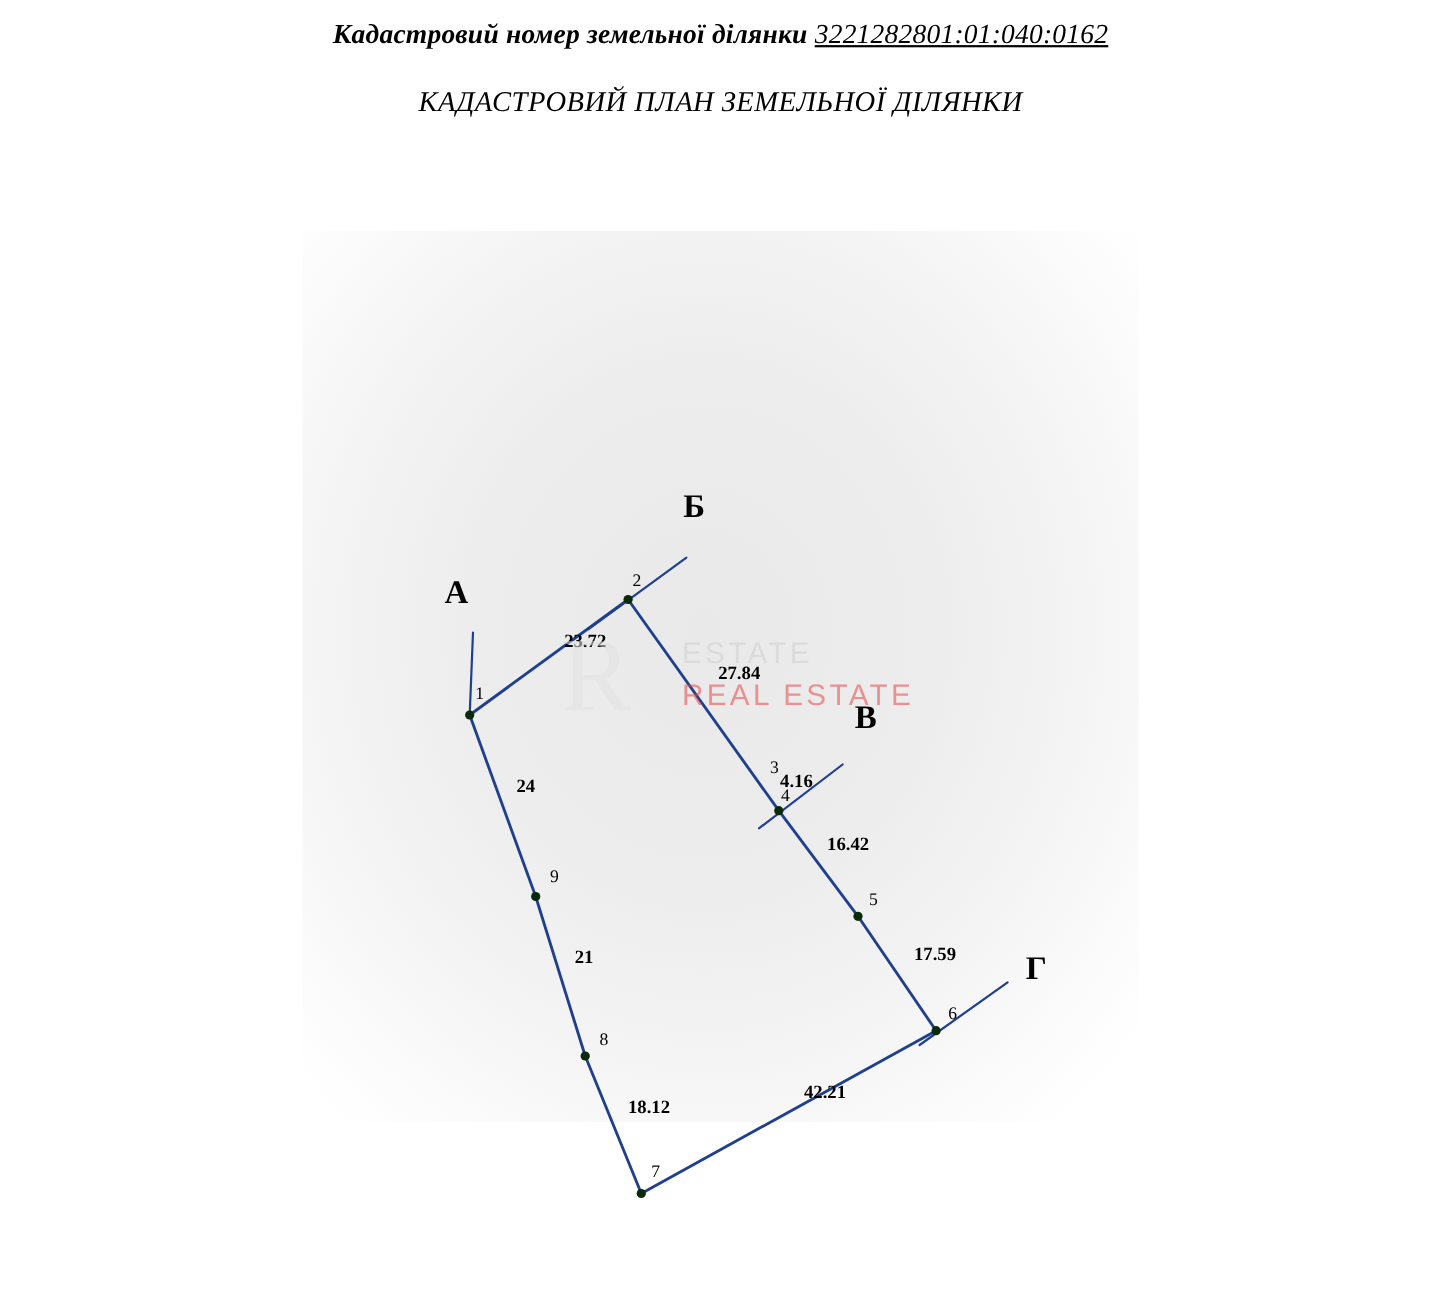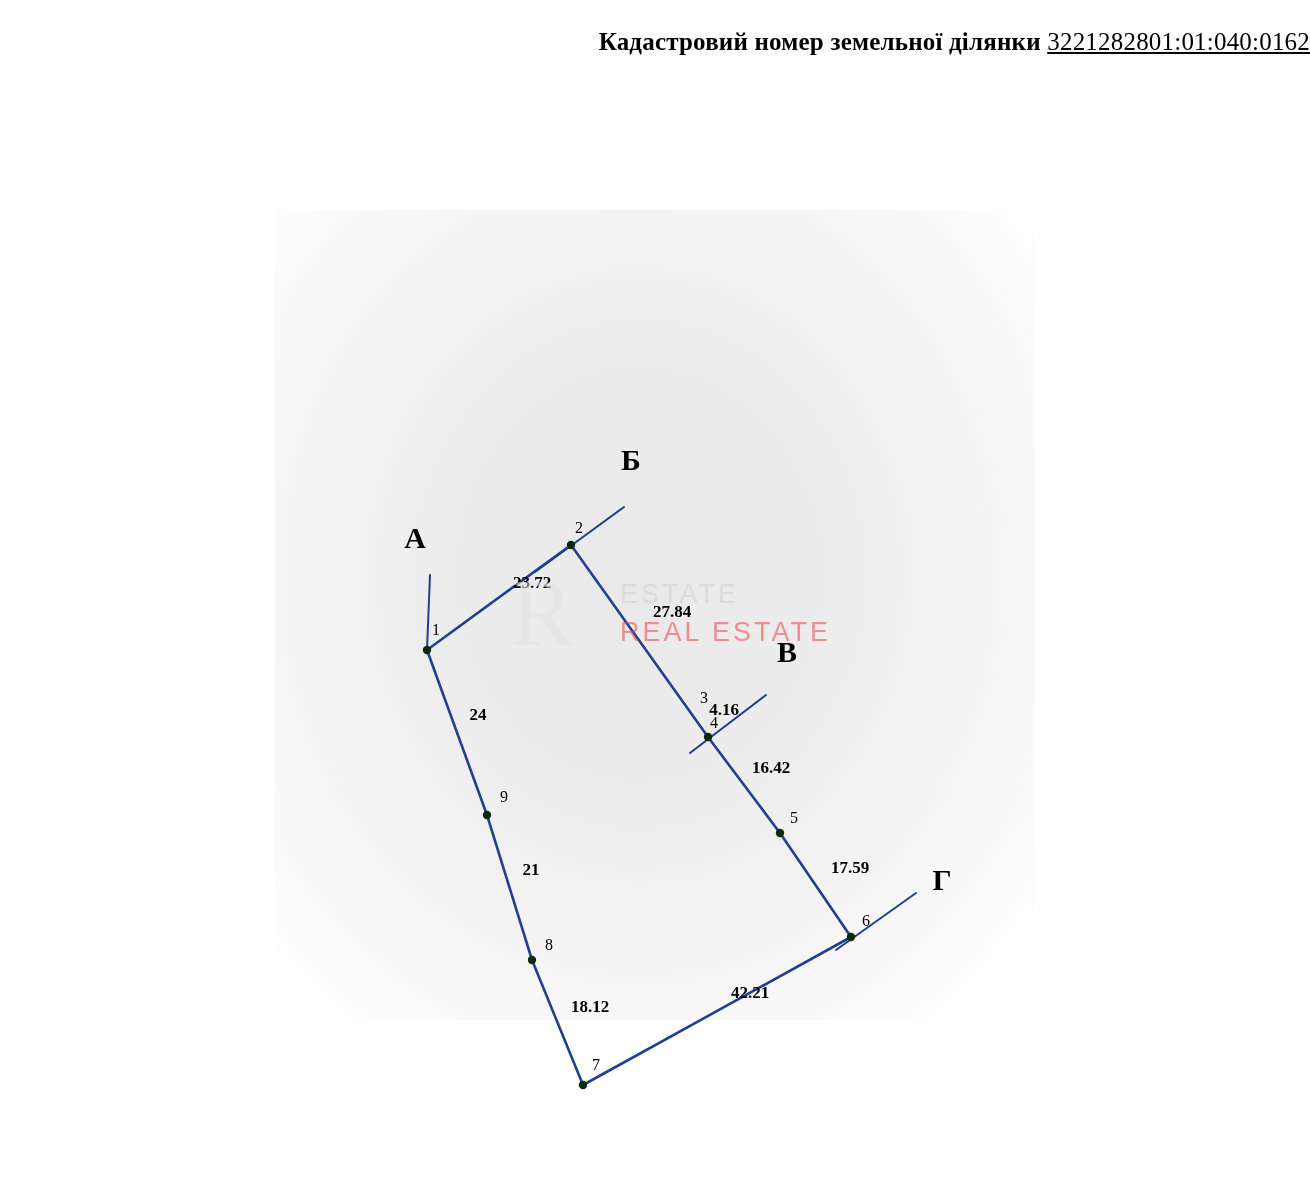--- a/index.html
+++ b/index.html
@@ -6,23 +6,24 @@
   body{
     width:1310px;height:1188px;
     background:#ffffff;
     font-family:"Liberation Serif", serif;
     color:#000;
     position:relative;
     overflow:hidden;
   }
   .header{
     width:100%;
-    text-align:right;
-    padding-top:28px;
+    text-align:center;
+    padding-top:18px;
     box-sizing:border-box;
+    font-style:italic;
   }
   .cad-line{
     font-size:25px;
     font-weight:bold;
     letter-spacing:0.2px;
   }
   .cad-number{
     font-weight:normal;
     text-decoration:underline;
   }
@@ -75,20 +76,21 @@
   .dim-label{font-size:17px;font-weight:bold;fill:#000;}
   .pt-label{font-size:16px;fill:#000;}
 </style>
 </head>
 <body>
 
 <div class="header">
   <div class="cad-line">
     <span>Кадастровий номер земельної ділянки </span><span class="cad-number">3221282801:01:040:0162</span>
   </div>
+  <div class="title">КАДАСТРОВИЙ ПЛАН ЗЕМЕЛЬНОЇ ДІЛЯНКИ</div>
 </div>
 
 <div class="plan-area">
   <div class="glow"></div>
 
   <svg class="plan" viewBox="0 0 1310 1038">
     <g id="plan-lines" stroke="#1f3f8f" stroke-width="2.6" fill="none" stroke-linecap="round" stroke-linejoin="round">
         <polyline points="427,500 571,395 708,587 780,683 851,787 583,935 532,810 487,665 427,500"></polyline>
       </g>
     <g id="plan-ticks" stroke="#1f3f8f" stroke-width="2" fill="none" stroke-linecap="round">

